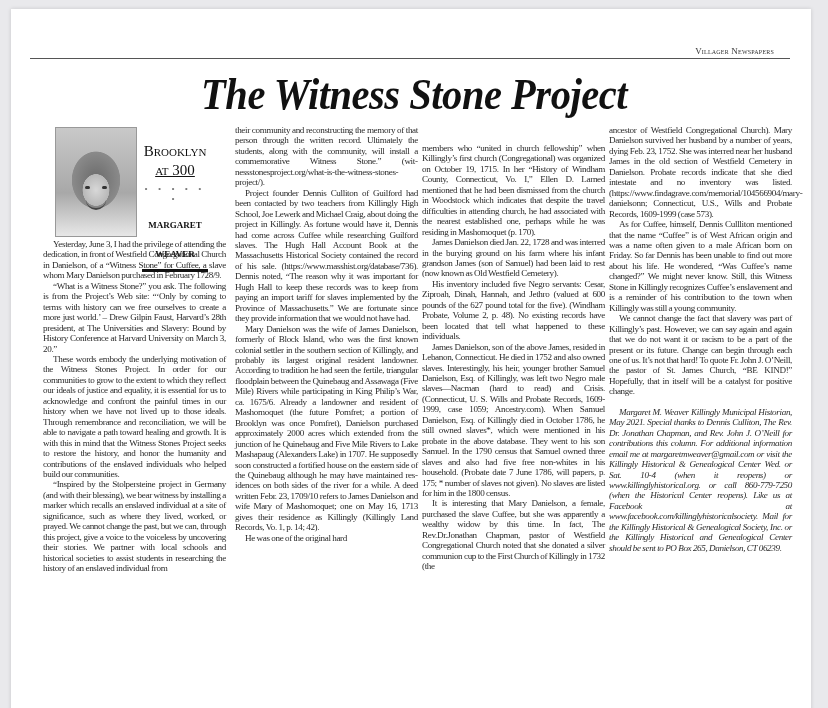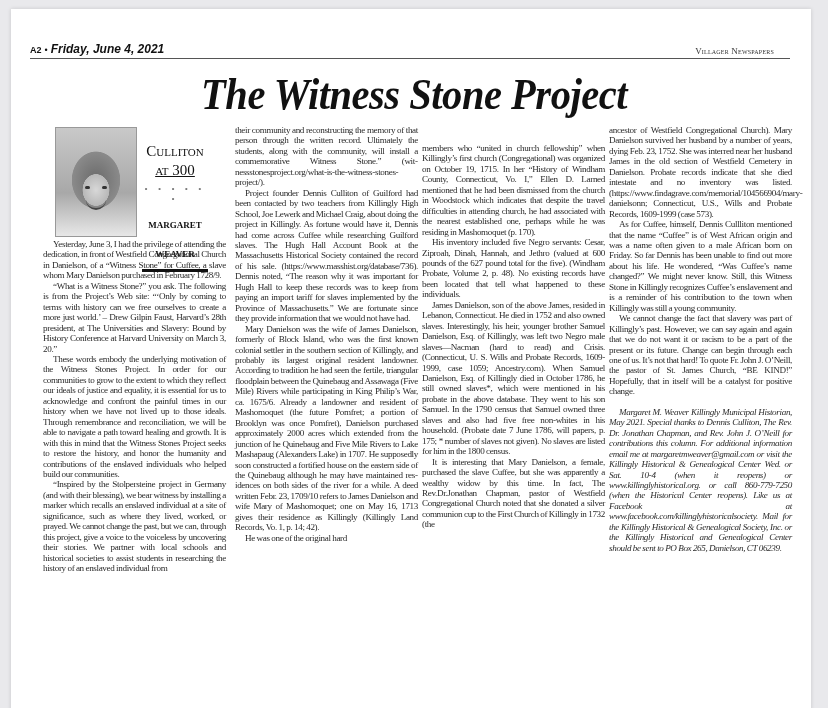--- a/index.html
+++ b/index.html
@@ -69,36 +69,33 @@
   #col3 { left: 422px; top: 125px; margin-top: 18px; }
   #col4 { left: 609px; top: 125px; }
 </style>
 </head>
 <body>
 
 <div class="page">
 </div>
 
 <div class="folio">
-  <span class="left">
-    <span class="pg">A2</span><span class="dot">•</span><span class="date">Friday, June 4, 2021</span>
-  </span>
   <span class="right">Villager Newspapers</span>
 </div>
 
 <div class="headline">The Witness Stone Project</div>
 
 <div class="photo">
   <span class="eye" style="left:29px"></span>
   <span class="eye" style="left:46px"></span>
   <span class="smile"></span>
 </div>
 
 <div class="column-id">
-  <div class="t1">Culliton</div>
+  <div class="t1">Brooklyn</div>
   <div class="t2">at 300</div>
   <div class="dots">• • • • • •</div>
   <div class="author">MARGARET</div>
   <div class="author">WEAVER</div>
   <div class="rule"></div>
 </div>
 
 <div class="col" id="col1">
   <p>Yesterday, June 3, I had the privilege of attending the dedication, in front of Westfield Congregational Church in Danielson, of a “Witness Stone” for Cuffee, a slave whom Mary Danielson purchased in February 1728/9.</p>
   <p>“What is a Witness Stone?” you ask. The following is from the Project’s Web site: “‘Only by coming to terms with history can we free ourselves to cre­ate a more just world.’ – Drew Gilpin Faust, Harvard’s 28th president, at The Universities and Slavery: Bound by History Conference at Harvard University on March 3, 20.”</p>
@@ -108,20 +105,21 @@
 
 <div class="col" id="col2">
   <p class="noind">their community and reconstructing the memory of that person through the written record. Ultimately the students, along with the community, will install a commemorative Witness Stone.” (wit­nessstonesproject.org/what-is-the-wit­ness-stones-project/).</p>
   <p>Project founder Dennis Culliton of Guilford had been contacted by two teachers from Killingly High School, Joe Lewerk and Michael Craig, about doing the project in Killingly. As fortune would have it, Dennis had come across Cuffee while research­ing Guilford slaves. The Hugh Hall Account Book at the Massachusetts Historical Society contained the record of his sale. (https://www.masshist.org/database/736). Dennis noted, “The reason why it was important for Hugh Hall to keep these records was to keep from paying an import tariff for slaves implemented by the Province of Massachusetts.” We are fortunate since they provide information that we would not have had.</p>
   <p>Mary Danielson was the wife of James Danielson, formerly of Block Island, who was the first known colonial set­tler in the southern section of Killingly, and probably its largest original res­ident landowner. According to tradi­tion he had seen the fertile, triangu­lar floodplain between the Quinebaug and Assawaga (Five Mile) Rivers while participating in King Philip’s War, ca. 1675/6. Already a landowner and resident of Mashomoquet (the future Pomfret; a portion of Brooklyn was once Pomfret), Danielson purchased approx­imately 2000 acres which extended from the junction of he Quinebaug and Five Mile Rivers to Lake Mashapaug (Alexanders Lake) in 1707. He suppos­edly soon constructed a fortified house on the eastern side of the Quinebaug although he may have maintained res­idences on both sides of the river for a while. A deed written Febr. 23, 1709/10 refers to James Danielson and wife Mary of Mashomoquet; one on May 16, 1713 gives their residence as Killingly (Killingly Land Records, Vo. 1, p. 14; 42).</p>
   <p>He was one of the original hard</p>
 </div>
 
 <div class="col" id="col3">
   <p class="noind">members who “united in church fel­lowship” when Killingly’s first church (Congregational) was organized on October 19, 1715. In her “History of Windham County, Connecticut, Vo. I,” Ellen D. Larned mentioned that he had been dismissed from the church in Woodstock which indicates that despite the travel difficulties in attend­ing church, he had associated with the nearest established one, perhaps while he was residing in Mashomoquet (p. 170).</p>
+  <p>James Danielson died Jan. 22, 1728 and was interred in the burying ground on his farm where his infant grandson James (son of Samuel) had been laid to rest (now known as Old Westfield Cemetery).</p>
   <p>His inventory included five Negro ser­vants: Cesar, Ziproah, Dinah, Hannah, and Jethro (valued at 600 pounds of the 627 pound total for the five). (Windham Probate, Volume 2, p. 48). No existing records have been located that tell what happened to these individuals.</p>
   <p>James Danielson, son of the above James, resided in Lebanon, Connecticut. He died in 1752 and also owned slaves. Interestingly, his heir, younger brother Samuel Danielson, Esq. of Killingly, was left two Negro male slaves—Nacman (hard to read) and Crisis. (Connecticut, U. S. Wills and Probate Records, 1609-1999, case 1059; Ancestry.com). When Samuel Danielson, Esq. of Killingly died in October 1786, he still owned slaves*, which were mentioned in his probate in the above database. They went to his son Samuel. In the 1790 census that Samuel owned three slaves and also had five free non-whites in his household. (Probate date 7 June 1786, will papers, p. 175; * number of slaves not given). No slaves are listed for him in the 1800 census.</p>
   <p>It is interesting that Mary Danielson, a female, purchased the slave Cuffee, but she was apparently a wealthy widow by this time. In fact, The Rev.Dr.Jonathan Chapman, pastor of Westfield Congregational Church noted that she donated a silver communion cup to the First Church of Killingly in 1732 (the</p>
 </div>
 
 <div class="col" id="col4">
   <p class="noind">ancestor of Westfield Congregational Church). Mary Danielson survived her husband by a number of years, dying Feb. 23, 1752. She was interred near her husband James in the old section of Westfield Cemetery in Danielson. Probate records indicate that she died intestate and no inventory was list­ed. (https://www.findagrave.com/memorial/104566904/mary-danielsonn; Connecticut, U.S., Wills and Probate Records, 1609-1999 (case 573).</p>
   <p>As for Cuffee, himself, Dennis Cullliton mentioned that the name “Cuffee” is of West African origin and was a name often given to a male African born on Friday. So far Dennis has been unable to find out more about his life. He wondered, “Was Cuffee’s name changed?” We might never know. Still, this Witness Stone in Killingly recognizes Cuffee’s enslavement and is a reminder of his contribution to the town when Killingly was still a young community.</p>
   <p>We cannot change the fact that slavery was part of Killingly’s past. However, we can say again and again that we do not want it or racism to be a part of the present or its future. Change can begin through each one of us. It’s not that hard! To quote Fr. John J. O’Neill, the pastor of St. James Church, “BE KIND!” Hopefully, that in itself will be a catalyst for positive change.</p>
   <p class="sig">Margaret M. Weaver Killingly Municipal Historian, May 2021. Special thanks to Dennis Culliton, The Rev. Dr. Jonathan Chapman, and Rev. John J. O’Neill for contributions this column. For additional information email me at margaretmweaver@gmail.com or visit the Killingly Historical &amp; Genealogical Center Wed. or Sat. 10-4 (when it reopens) or www.killinglyhistorical.org. or call 860-779-7250 (when the Historical Center reopens). Like us at Facebook at www.facebook.com/killinglyhistoricalsoci­ety. Mail for the Killingly Historical &amp; Genealogical Society, Inc. or the Killingly Historical and Genealogical Center should be sent to PO Box 265, Danielson, CT 06239.</p>

